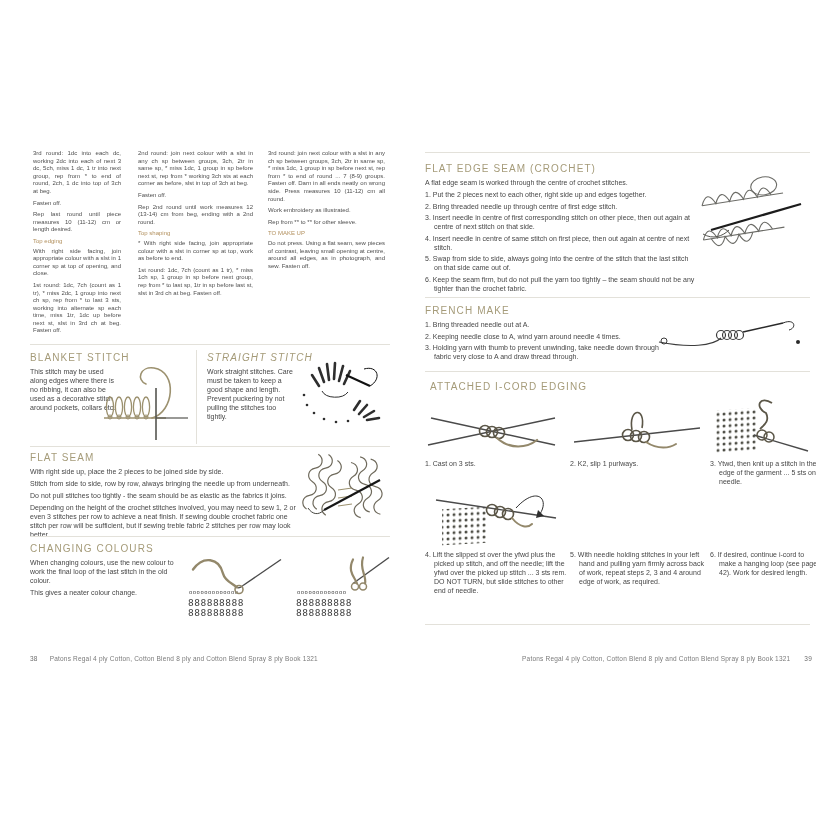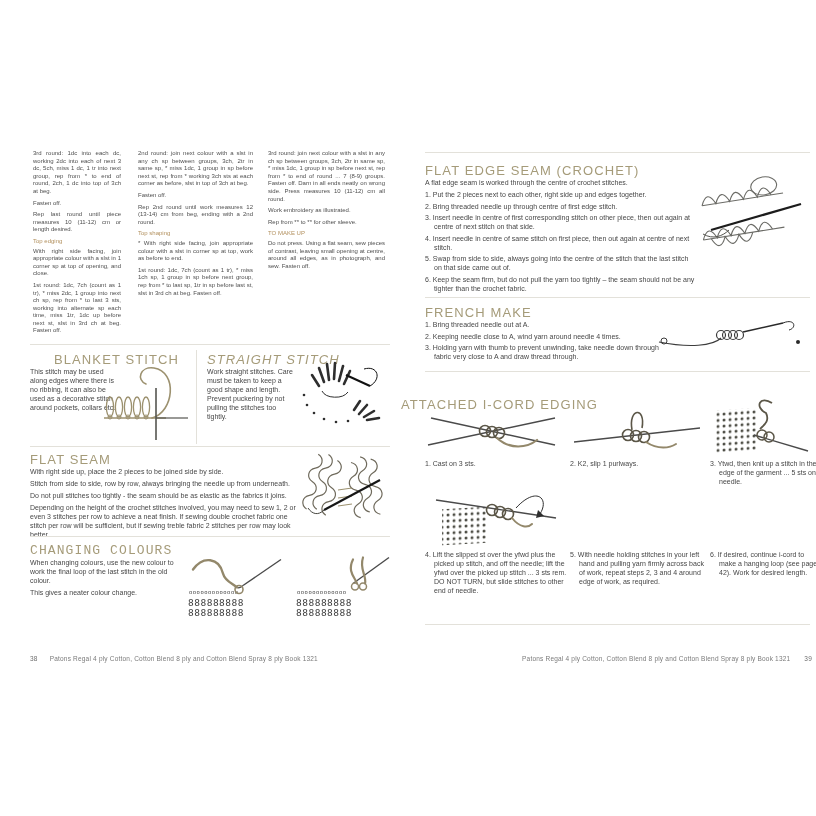--- a/index.html
+++ b/index.html
@@ -1,19 +1,19 @@
 <!DOCTYPE html>
 <html><head>
 <meta charset="utf-8">
 <style>
   html,body{margin:0;padding:0;background:#fff;}
   #canvas{position:relative;width:816px;height:816px;background:#ffffff;overflow:hidden;
           font-family:"Liberation Sans","DejaVu Sans",sans-serif;}
   .abs{position:absolute;}
-  .hd{font-size:13px;letter-spacing:1.1px;color:#a59b79;font-weight:400;}
+  .hd{font-size:10px;letter-spacing:1.1px;color:#a59b79;font-weight:400;}
   .body-txt{font-size:7px;line-height:9px;color:#474747;}
   .body-txt p{margin:0 0 3px 0;}
   .steps p{margin:0 0 2.5px 0;padding-left:9px;text-indent:-9px;}
   .cap{font-size:7px;line-height:9px;color:#474747;padding-left:9px;text-indent:-9px;}
   .divider{height:1px;background:#e3e1da;}
   .vdivider{width:1px;background:#e3e1da;}
   .gcol{font-size:6px;line-height:7.6px;color:#4f4f4f;filter:blur(0.55px);text-align:justify;}
   .gcol p{margin:0 0 4px 0;}
   .gcol .gh{color:#b2905e;margin-bottom:2px;}
   .footer{font-size:6.5px;color:#7a7a7a;letter-spacing:0.2px;display:flex;align-items:baseline;}
@@ -57,21 +57,21 @@
     <div class="abs gcol" style="left:268px;top:150px;width:117px;">
       <p>3rd round: join next colour with a slst in any ch sp between groups, 3ch, 2tr in same sp, * miss 1dc, 1 group in sp before next st, rep from * to end of round ... 7 (8-9) groups. Fasten off. Darn in all ends neatly on wrong side. Press measures 10 (11-12) cm all round.</p>
       <p>Work embroidery as illustrated.</p>
       <p>Rep from ** to ** for other sleeve.</p>
       <p class="gh">TO MAKE UP</p>
       <p>Do not press. Using a flat seam, sew pieces of contrast, leaving small opening at centre, around all edges, as in photograph, and sew. Fasten off.</p>
     </div>
 
     <div class="abs divider" style="left:30px;top:344px;width:360px;"></div>
 
-    <div class="abs hd" style="left:30px;top:352px;margin-left:24px;">BLANKET STITCH</div>
+    <div class="abs hd" style="left:30px;top:352px;">BLANKET STITCH</div>
     <div class="abs body-txt" style="left:30px;top:367px;width:88px;">This stitch may be used along edges where there is no ribbing, it can also be used as a decorative stitch around pockets, collars etc.</div>
     <svg class="abs" style="left:100px;top:354px;" width="92" height="90" viewBox="0 0 92 90">
       <line x1="4" y1="64" x2="66" y2="64" stroke="#9c916f" stroke-width="1.4"></line>
       <ellipse cx="10" cy="53" rx="3.6" ry="10" fill="none" stroke="#9c916f" stroke-width="1.3"></ellipse>
       <ellipse cx="19" cy="53" rx="3.6" ry="10" fill="none" stroke="#9c916f" stroke-width="1.3"></ellipse>
       <ellipse cx="28" cy="53" rx="3.6" ry="10" fill="none" stroke="#9c916f" stroke-width="1.3"></ellipse>
       <ellipse cx="37" cy="53" rx="3.6" ry="10" fill="none" stroke="#9c916f" stroke-width="1.3"></ellipse>
       <ellipse cx="46" cy="53" rx="3.6" ry="10" fill="none" stroke="#9c916f" stroke-width="1.3"></ellipse>
       <circle cx="10" cy="63" r="2" fill="none" stroke="#9c916f" stroke-width="1"></circle>
       <circle cx="19" cy="63" r="2" fill="none" stroke="#9c916f" stroke-width="1"></circle>
@@ -137,21 +137,21 @@
         <line x1="40" y1="40" x2="54" y2="38"></line>
           <line x1="40" y1="48" x2="54" y2="46"></line>
           <line x1="40" y1="56" x2="54" y2="54"></line>
       </g>
       <line x1="26" y1="60" x2="82" y2="30" stroke="#161616" stroke-width="2.2"></line>
       <path d="M26,60 C20,66 14,64 10,58" fill="none" stroke="#44443e" stroke-width="1"></path>
     </svg>
 
     <div class="abs divider" style="left:30px;top:536px;width:360px;"></div>
 
-    <div class="abs hd" style="left:30px;top:543px;font-family:Liberation Mono, monospace;">CHANGING COLOURS</div>
+    <div class="abs hd" style="left:30px;top:543px;">CHANGING COLOURS</div>
     <div class="abs body-txt" style="left:30px;top:558px;width:148px;">
       <p>When changing colours, use the new colour to work the final loop of the last stitch in the old colour.</p>
       <p>This gives a neater colour change.</p>
     </div>
     <svg class="abs" style="left:185px;top:548px;" width="100" height="75" viewBox="0 0 100 72">
       <text x="4" y="44" class="txo">ooooooooooooo</text>
       <text x="3" y="56" class="tx8">888888888</text>
       <text x="3" y="66" class="tx8">888888888</text>
       <line x1="96" y1="10" x2="58" y2="36" stroke="#4a4a4a" stroke-width="1.4"></line>
       <path d="M58,36 q-4,4 -7,1" fill="none" stroke="#4a4a4a" stroke-width="1.2"></path>
@@ -218,21 +218,21 @@
       <circle cx="78" cy="27" r="4.5" fill="none" stroke="#3c3c3c" stroke-width="1.2"></circle>
       <circle cx="84" cy="27" r="4.5" fill="none" stroke="#3c3c3c" stroke-width="1.2"></circle>
       <line x1="88" y1="24" x2="128" y2="15" stroke="#2a2a2a" stroke-width="1.6"></line>
       <path d="M128,15 C140,10 142,20 134,22" fill="none" stroke="#2a2a2a" stroke-width="1"></path>
       <circle cx="143" cy="34" r="2" fill="#2a2a2a"></circle>
       <circle cx="9" cy="33" r="3" fill="none" stroke="#3c3c3c" stroke-width="1"></circle>
     </svg>
 
     <div class="abs divider" style="left:425px;top:371px;width:385px;"></div>
 
-    <div class="abs hd" style="left:401px;top:381px;margin-top:16px;">ATTACHED I-CORD EDGING</div>
+    <div class="abs hd" style="left:430px;top:381px;">ATTACHED I-CORD EDGING</div>
 
     <svg class="abs" style="left:425px;top:398px;" width="135" height="58" viewBox="0 0 135 58">
       <line x1="3" y1="47" x2="130" y2="20" stroke="#4a4a4a" stroke-width="1.5"></line>
       <line x1="6" y1="20" x2="130" y2="47" stroke="#4a4a4a" stroke-width="1.5"></line>
       <circle cx="60" cy="33" r="5.5" fill="none" stroke="#5b5647" stroke-width="1.6"></circle>
       <circle cx="67" cy="34" r="5.5" fill="none" stroke="#5b5647" stroke-width="1.6"></circle>
       <circle cx="74" cy="35" r="5.5" fill="none" stroke="#5b5647" stroke-width="1.6"></circle>
       <path d="M72,40 C85,52 102,50 112,42" fill="none" stroke="#93886b" stroke-width="2.2" stroke-linecap="round"></path>
     </svg>
     <svg class="abs" style="left:570px;top:398px;" width="135" height="58" viewBox="0 0 135 58">

